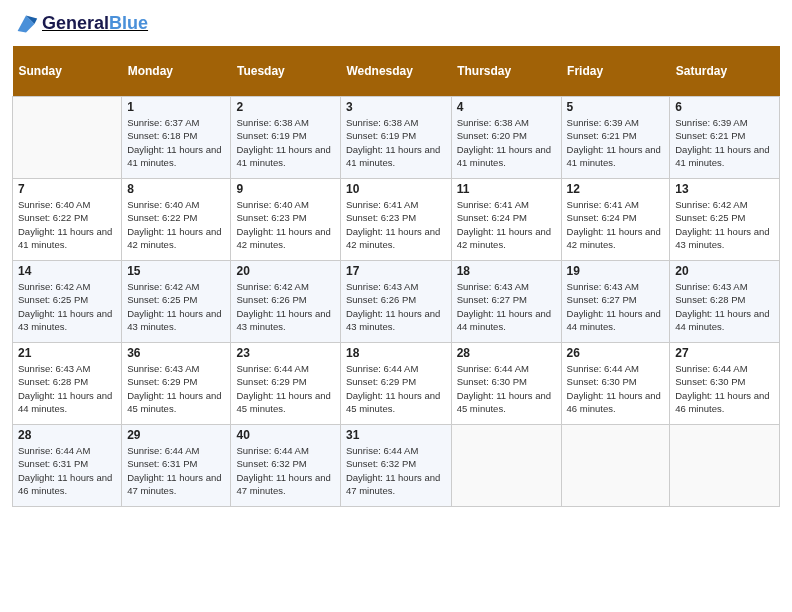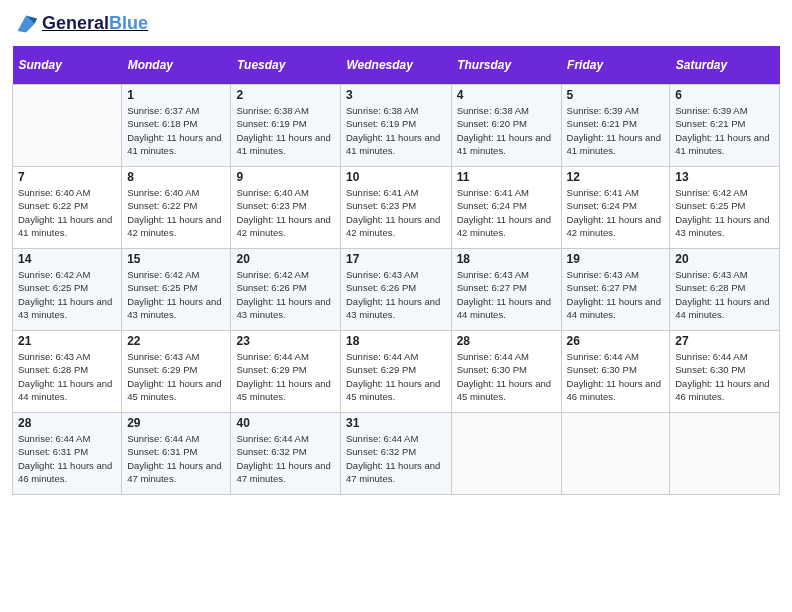--- a/index.html
+++ b/index.html
@@ -50,27 +50,26 @@
     .location {
       font-size: 14px;
       color: #555;
     }
     table {
       width: 100%;
       border-collapse: collapse;
       font-size: 10px;
     }
     thead tr th {
-      background-color: #6d28d9;
+      background-color: #a16207;
       color: #fff;
-      padding: 12px 6px;
+      padding: 18px 6px;
       text-align: left;
       font-size: 12px;
       font-weight: 600;
-      font-style: italic;
     }
     tbody tr td {
       border: 1px solid #ccc;
       vertical-align: top;
       padding: 3px 5px;
       height: 82px;
       width: 113px;
     }
     .day-num {
       font-size: 12px;
@@ -216,21 +215,21 @@
             <span class="day-num">20</span>
             <div class="day-info">Sunrise: 6:43 AM<br>Sunset: 6:28 PM<br>Daylight: 11 hours and 44 minutes.</div>
           </td>
         </tr>
         <tr>
           <td>
             <span class="day-num">21</span>
             <div class="day-info">Sunrise: 6:43 AM<br>Sunset: 6:28 PM<br>Daylight: 11 hours and 44 minutes.</div>
           </td>
           <td>
-            <span class="day-num">22</span>
+            <span class="day-num">36</span>
             <div class="day-info">Sunrise: 6:43 AM<br>Sunset: 6:29 PM<br>Daylight: 11 hours and 45 minutes.</div>
           </td>
           <td>
             <span class="day-num">23</span>
             <div class="day-info">Sunrise: 6:44 AM<br>Sunset: 6:29 PM<br>Daylight: 11 hours and 45 minutes.</div>
           </td>
           <td>
             <span class="day-num">18</span>
             <div class="day-info">Sunrise: 6:44 AM<br>Sunset: 6:29 PM<br>Daylight: 11 hours and 45 minutes.</div>
           </td>

